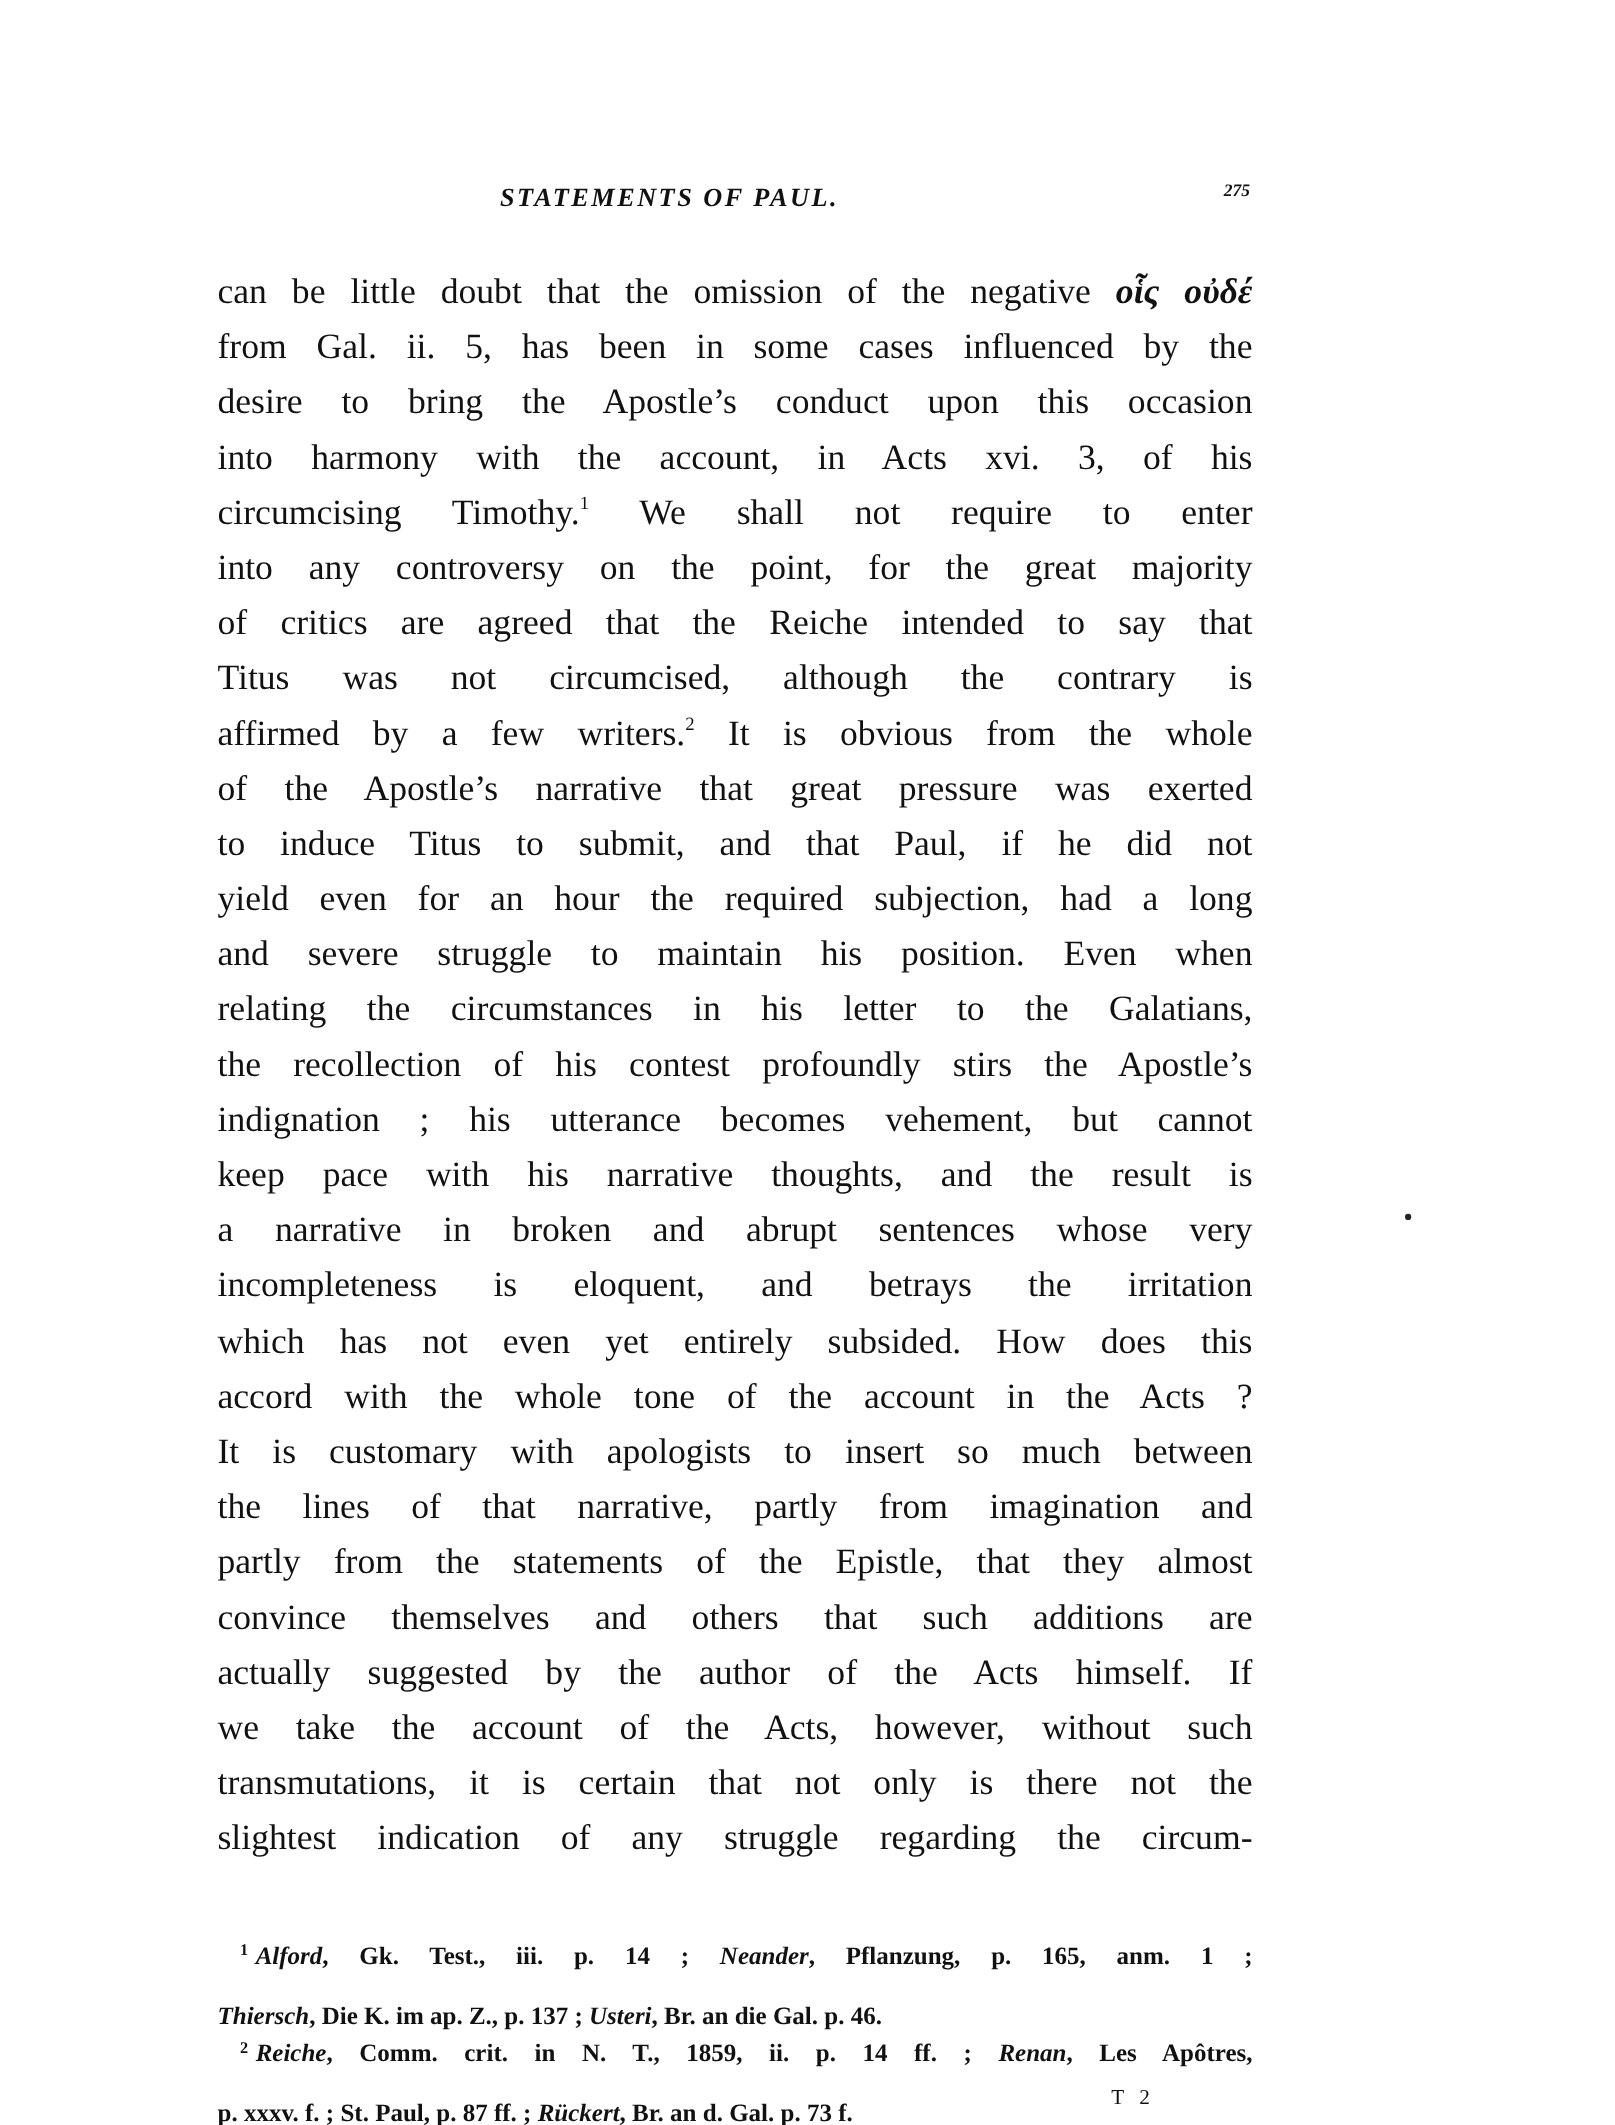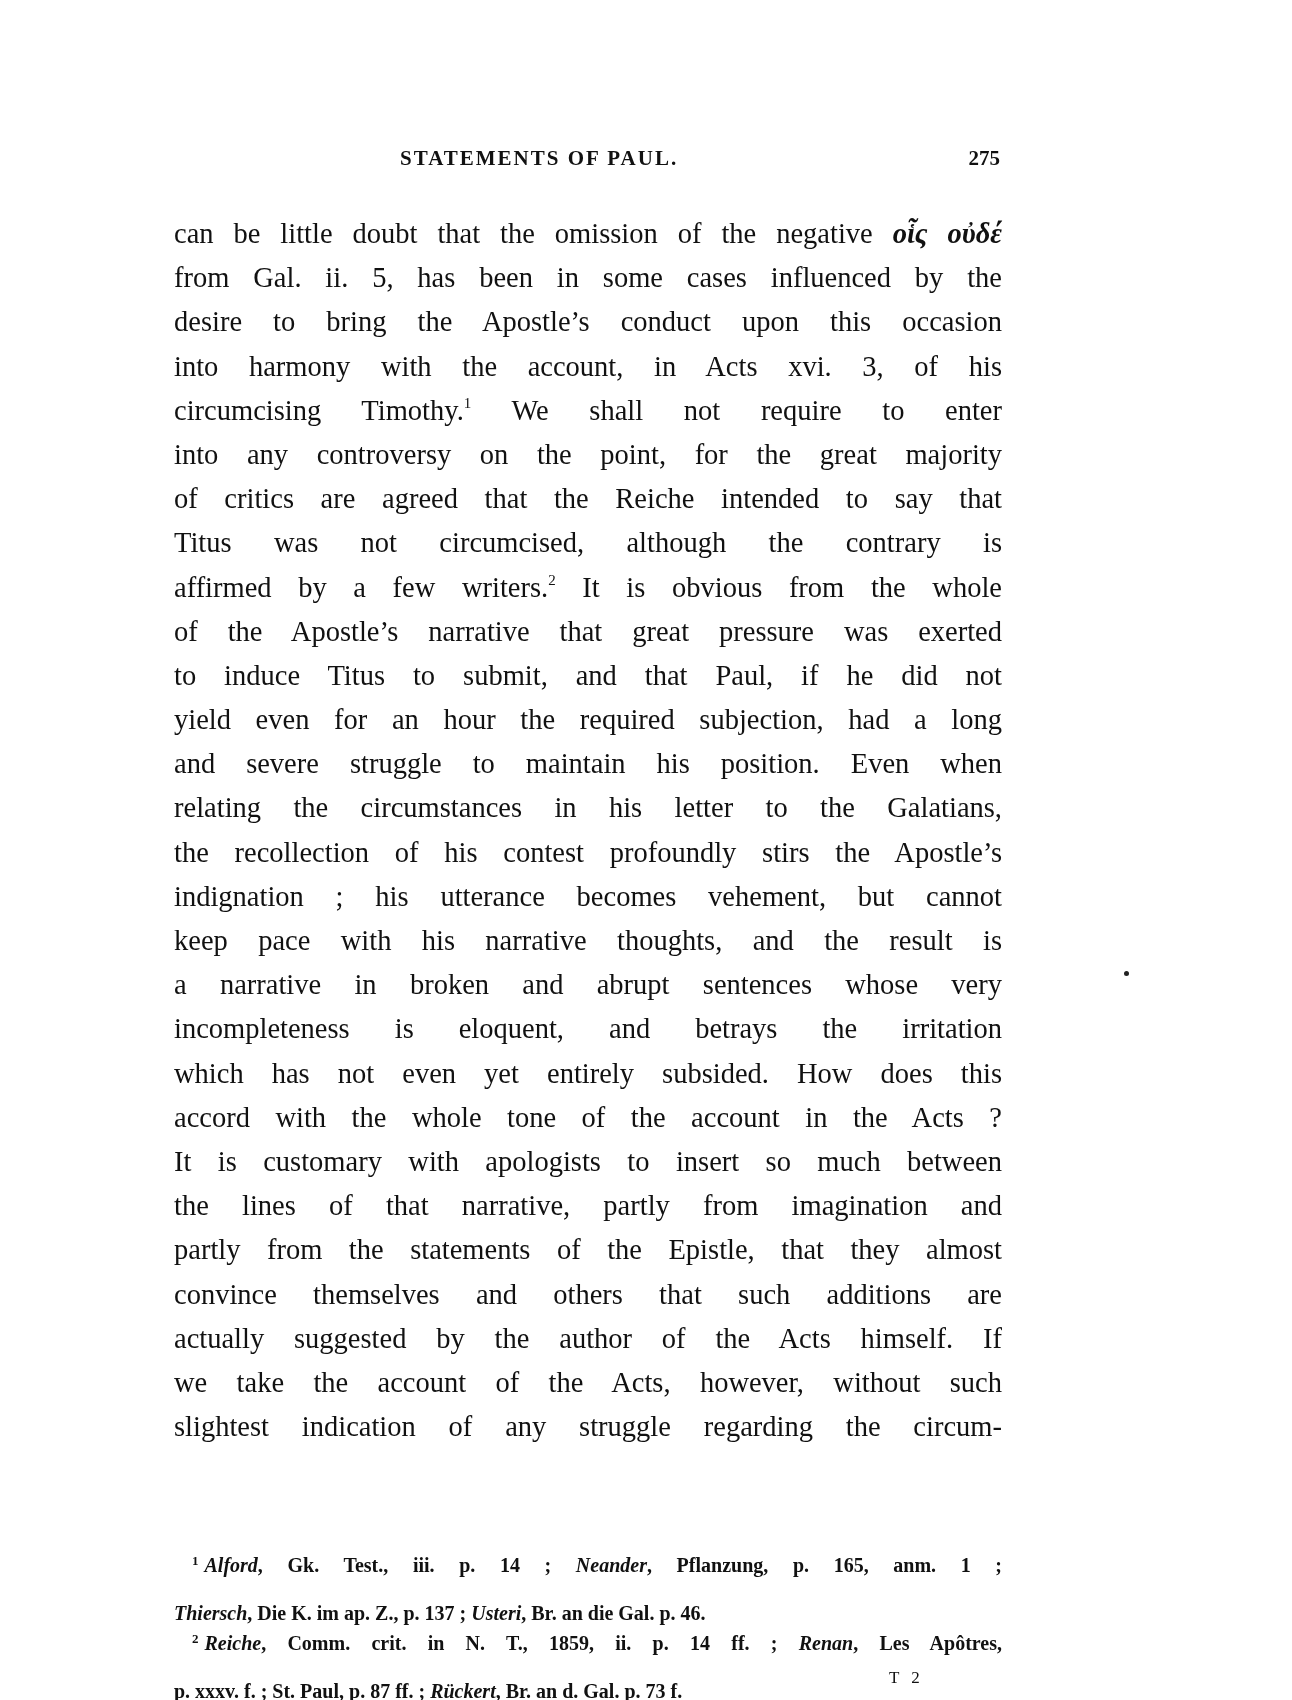--- a/index.html
+++ b/index.html
@@ -20,35 +20,36 @@
       left: 0; top: 0;
       width: 1292px;
       height: 1700px;
     }
     .running-head {
       position: absolute;
       top: 146px;
       left: 175px;
       width: 830px;
       height: 40px;
+      font-style: italic;
     }
     .running-title {
       position: absolute;
       left: 225px;
       top: 0;
       font-size: 21px;
       font-weight: bold;
       letter-spacing: 2px;
       white-space: nowrap;
     }
     .page-number {
       position: absolute;
       right: 5px;
       top: 0;
-      font-size: 21px;
+      font-size: 14px;
       font-weight: bold;
     }
     .body-text {
       position: absolute;
       left: 174px;
       top: 212px;
       width: 828px;
     }
     .line {
       display: block;
@@ -208,20 +209,23 @@
         <span class="inner"><span>partly from the statements of the Epistle, that they almost</span></span>
       </span>
       <span class="line">
         <span class="inner"><span>convince themselves and others that such additions are</span></span>
       </span>
       <span class="line">
         <span class="inner"><span>actually suggested by the author of the Acts himself. If</span></span>
       </span>
       <span class="line">
         <span class="inner"><span>we take the account of the Acts, however, without such</span></span>
+      </span>
+      <span class="line">
+        <span class="inner"><span>transmutations, it is certain that not only is there not the</span></span>
       </span>
       <span class="line">
         <span class="inner"><span>slightest indication of any struggle regarding the circum-</span></span>
       </span>
     </div>
 
   <div class="footnotes" id="footnotes">
       <div>
         <span class="fn-line indent"><span class="fn-marker">1</span><i>Alford</i><span>, Gk. Test., iii. p. 14 ; </span><i>Neander</i><span>, Pflanzung, p. 165, anm. 1 ;</span></span>
         <span class="fn-line short"><i>Thiersch</i><span>, Die K. im ap. Z., p. 137 ; </span><i>Usteri</i><span>, Br. an die Gal. p. 46.</span></span>

